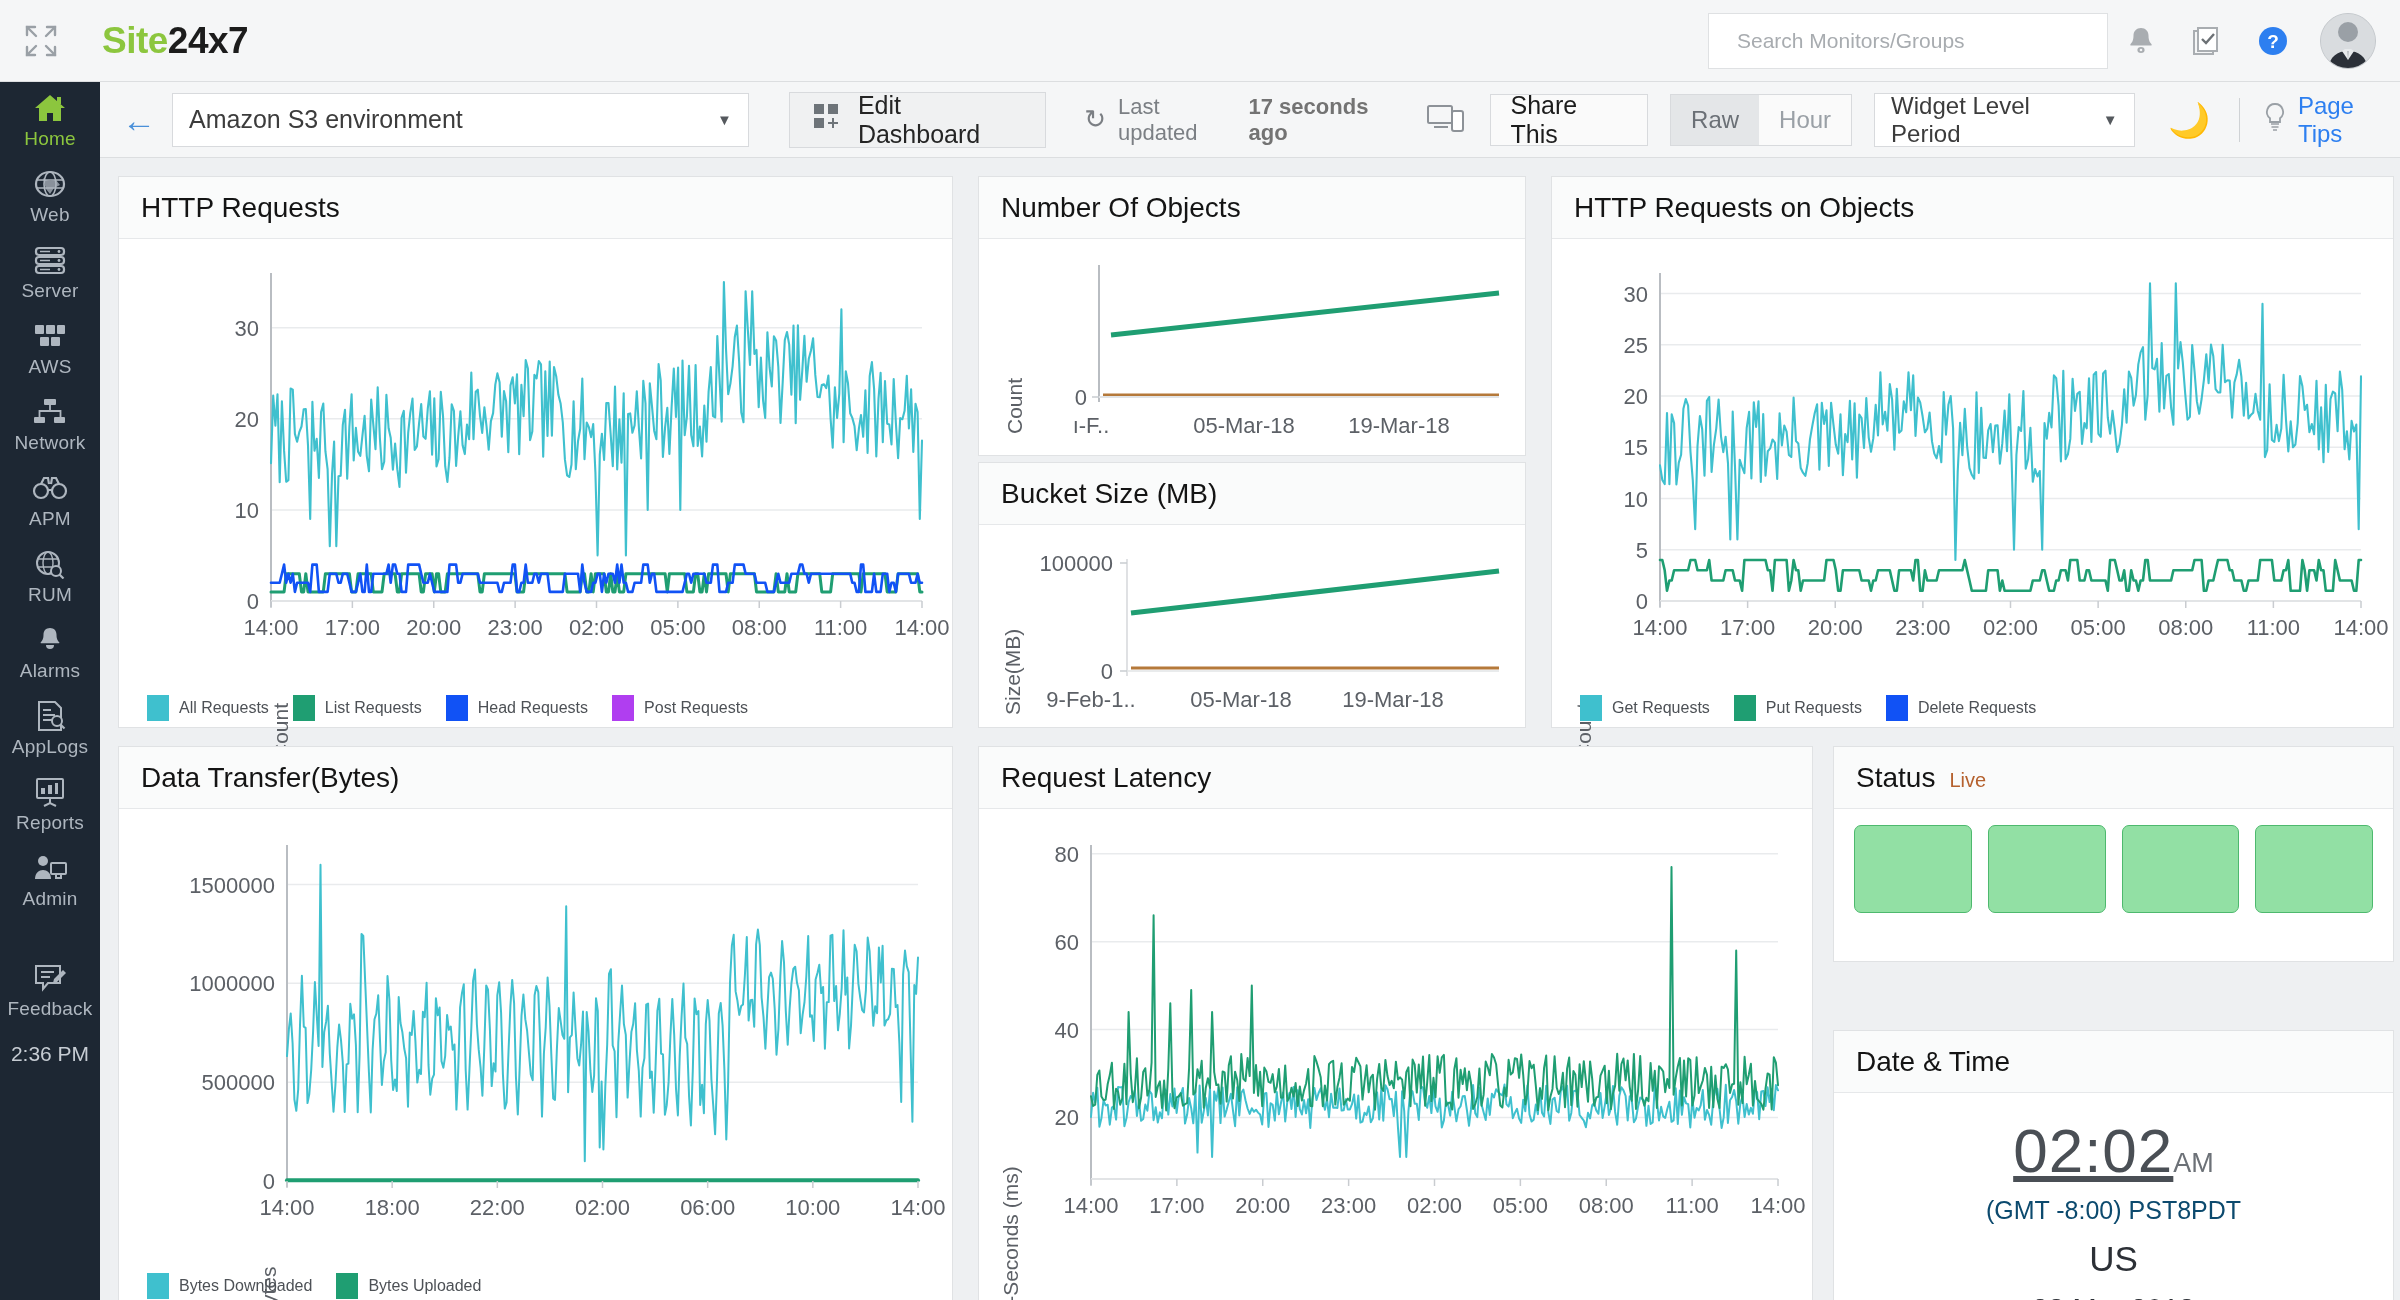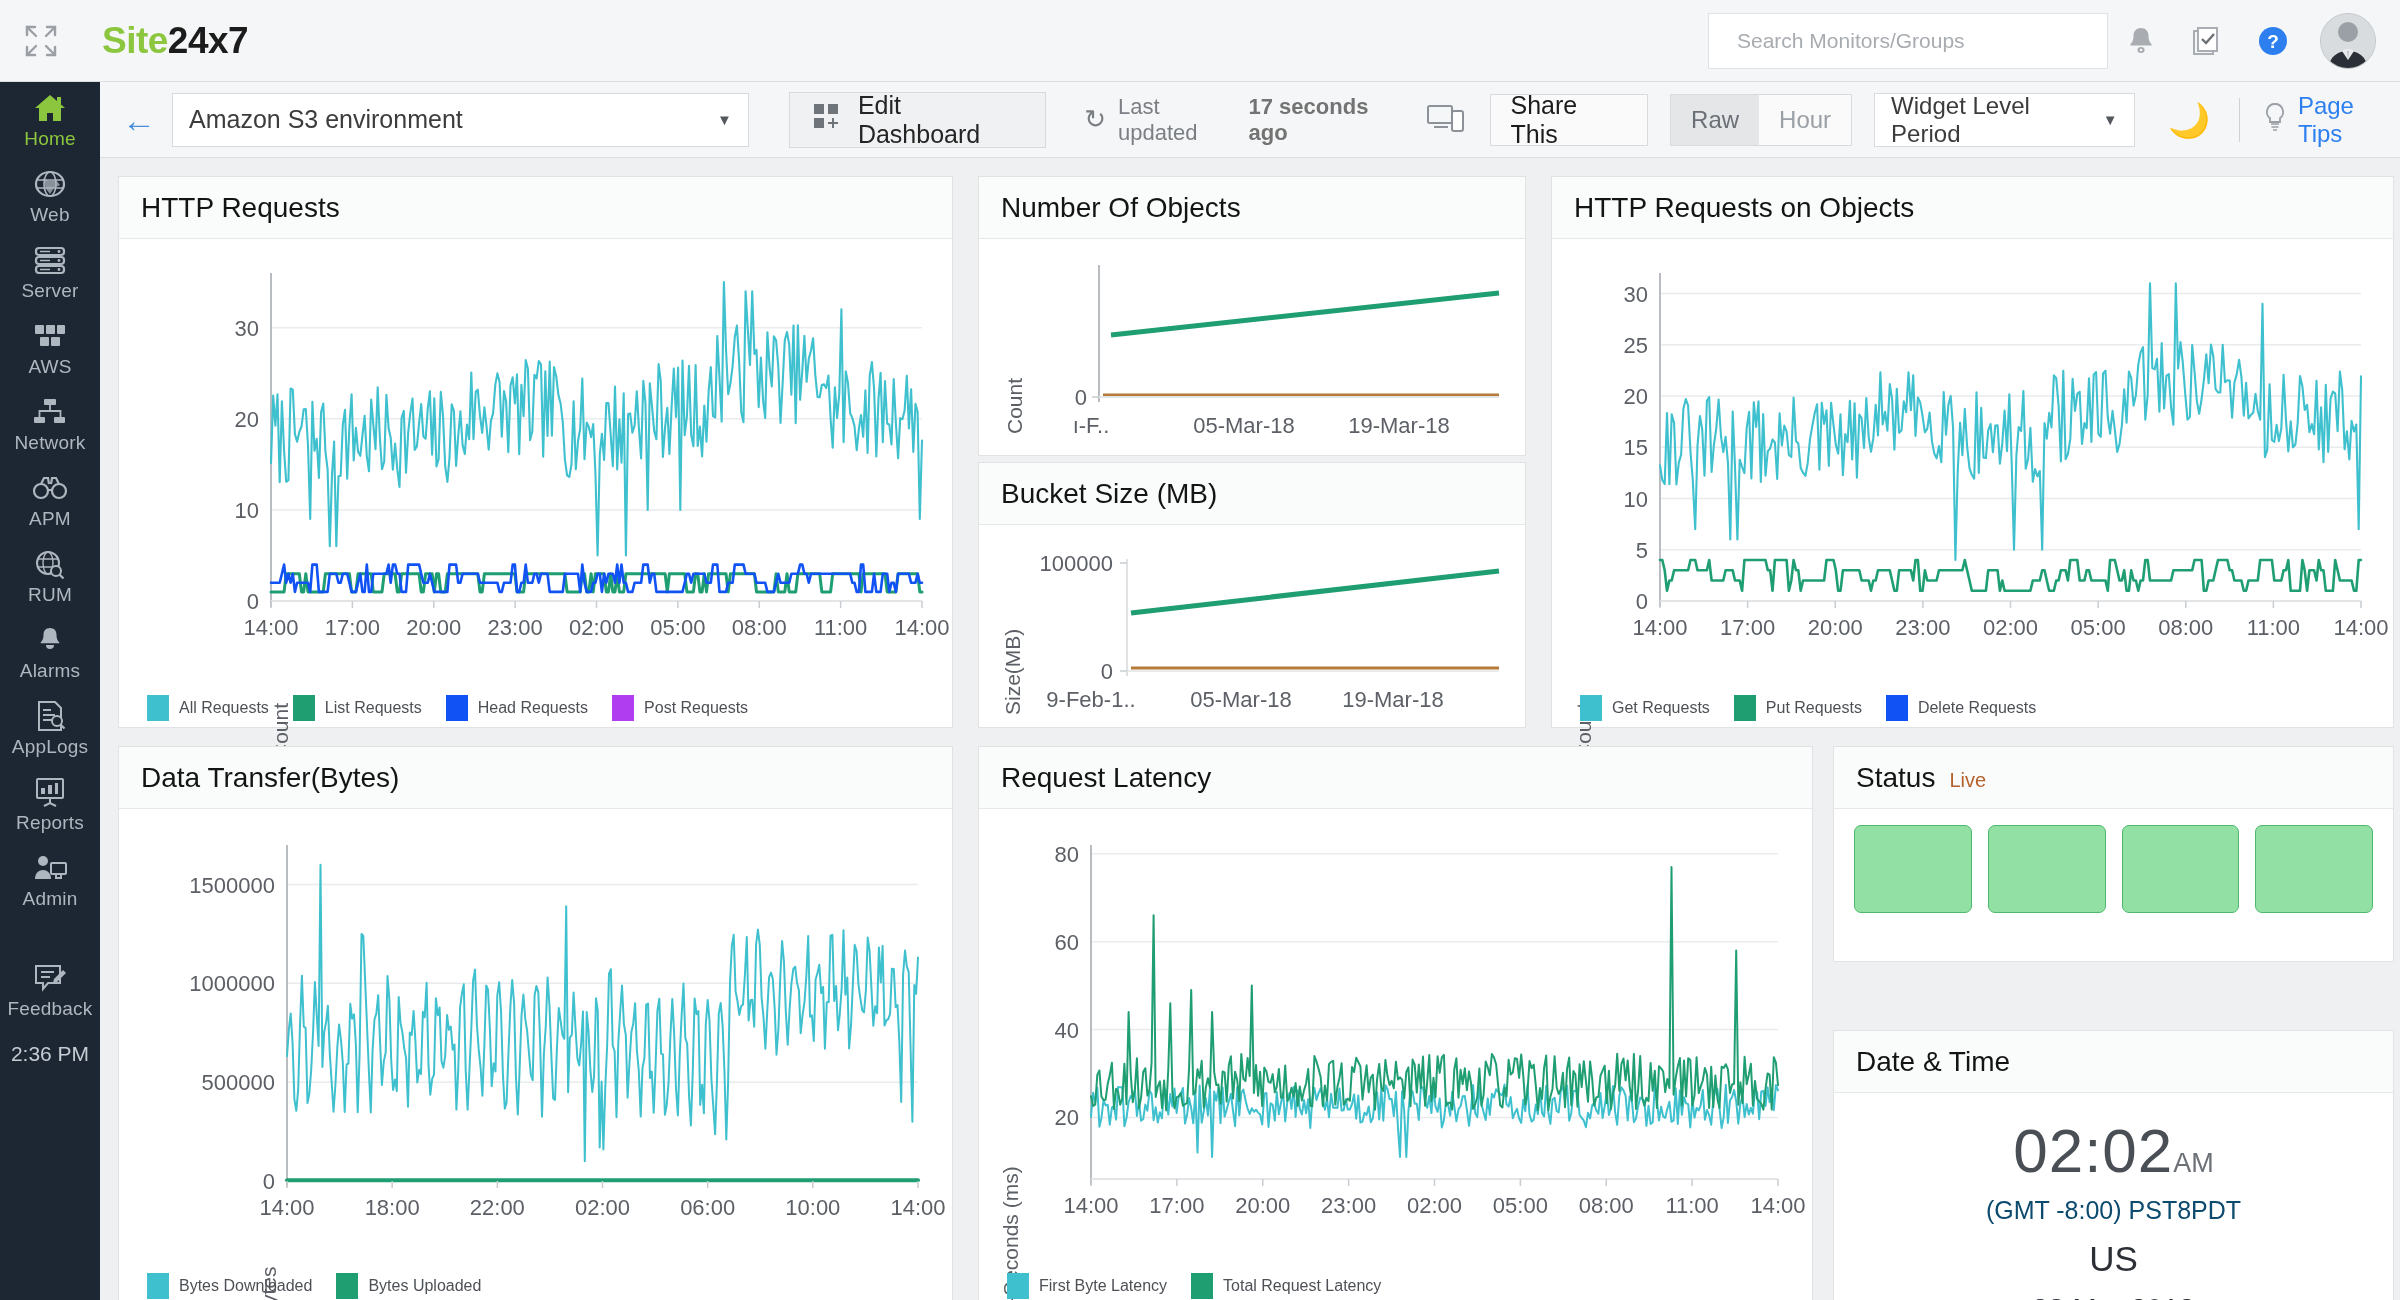--- a/index.html
+++ b/index.html
@@ -627,30 +627,20 @@
         <text x="455.5" y="404" text-anchor="middle" font-size="22" fill="#5c6066" font-family="Liberation Sans, sans-serif">02:00</text>
         <line x1="541.375" y1="370" x2="541.375" y2="377" stroke="#c9ccd0" stroke-width="1.5"></line>
         <text x="541.375" y="404" text-anchor="middle" font-size="22" fill="#5c6066" font-family="Liberation Sans, sans-serif">05:00</text>
         <line x1="627.25" y1="370" x2="627.25" y2="377" stroke="#c9ccd0" stroke-width="1.5"></line>
         <text x="627.25" y="404" text-anchor="middle" font-size="22" fill="#5c6066" font-family="Liberation Sans, sans-serif">08:00</text>
         <line x1="713.125" y1="370" x2="713.125" y2="377" stroke="#c9ccd0" stroke-width="1.5"></line>
         <text x="713.125" y="404" text-anchor="middle" font-size="22" fill="#5c6066" font-family="Liberation Sans, sans-serif">11:00</text>
         <line x1="799" y1="370" x2="799" y2="377" stroke="#c9ccd0" stroke-width="1.5"></line>
         <text x="799" y="404" text-anchor="middle" font-size="22" fill="#5c6066" font-family="Liberation Sans, sans-serif">14:00</text>
       </svg>
-    <div class="legend">
-      <div class="legend-item">
-        <span class="legend-sw" style="background:#3fc0ce"></span>
-        <span class="legend-lb">First Byte Latency</span>
-      </div>
-      <div class="legend-item">
-        <span class="legend-sw" style="background:#1f9e72"></span>
-        <span class="legend-lb">Total Request Latency</span>
-      </div>
-    </div>
   </div>
 </div>
 
 <div class="panel" style="left:1833px; top:746px; width:561px; height:216px;">
   <div class="panel-head">
     <span class="panel-title">Status</span>
     <span class="panel-sub">Live</span>
   </div>
   <div class="panel-body" style="height:152px; display:flex; align-items:flex-start; padding:16px 20px; gap:16px;">
     <div style="flex:1;height:88px;background:#92e0a4;border:1px solid #4eb96e;border-radius:7px;"></div>
@@ -659,19 +649,19 @@
     <div style="flex:1;height:88px;background:#92e0a4;border:1px solid #4eb96e;border-radius:7px;"></div>
   </div>
 </div>
 
 <div class="panel" style="left:1833px; top:1030px; width:561px; height:276px;">
   <div class="panel-head">
     <span class="panel-title">Date &amp; Time</span>
   </div>
   <div class="panel-body" style="height:212px; text-align:center; padding-top:22px;">
     <div>
-      <span style="font-size:62px; color:#4a4f55; letter-spacing:1px;">02:02</span><span style="font-size:27px; color:#6c7177;">AM</span>
+      <span style="font-size:62px; color:#4a4f55; letter-spacing:1px;text-decoration:underline;">02:02</span><span style="font-size:27px; color:#6c7177;">AM</span>
     </div>
     <div style="font-size:25px; color:#0c4a6e; margin-top:10px;">(GMT -8:00) PST8PDT</div>
     <div style="font-size:35px; color:#2c3036; margin-top:14px;">US</div>
     <div style="font-size:29px; color:#2c3036; margin-top:14px;">23 Mar 2018</div>
   </div>
 </div>
 
 </body></html>

